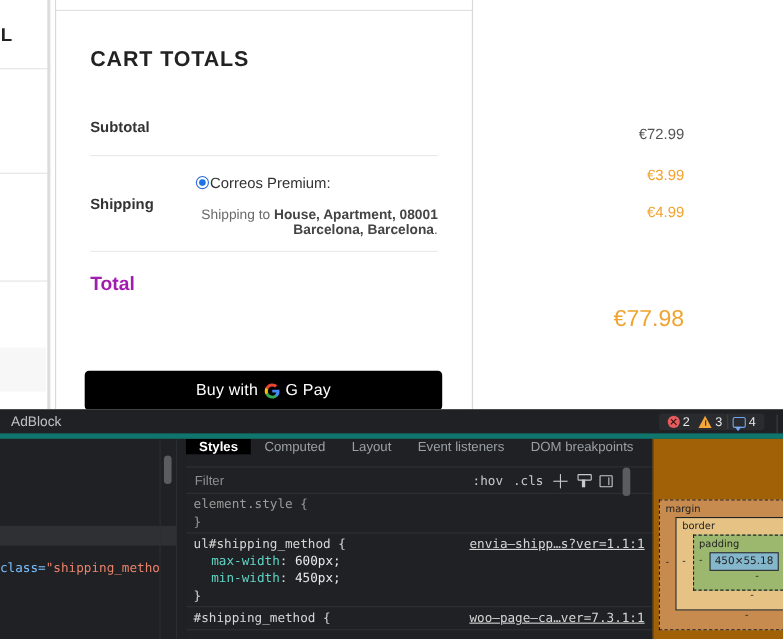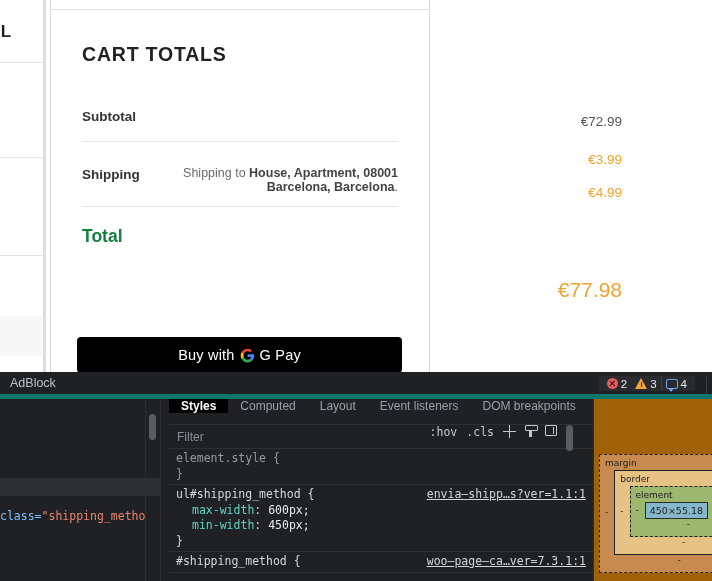--- a/index.html
+++ b/index.html
@@ -115,21 +115,21 @@
   .method-name { font-size: 13.5px; color: #333333; }
 
   .ship-to {
     margin-top: 11px; text-align: right;
     font-size: 12.5px; color: #6b6b6b;
   }
   .ship-to b { color: #444444; font-weight: 700; }
 
   
   .row-total { padding: 19px 0 20px 0; }
-  .row-total .row-label { font-size: 17.5px; font-weight: 700; color: #15803d; }
+  .row-total .row-label { font-size: 17.5px; font-weight: 700; color: #a21caf; }
 
   
   .amount {
     position: absolute;
     text-align: right;
     white-space: nowrap;
   }
   .amt-subtotal { right: 90px; top: 114px; font-size: 13.5px; color: #555555; }
   .amt-ship-1  { right: 90px; top: 152px; font-size: 13.5px; color: #f0a32e; }
   .amt-ship-2  { right: 90px; top: 185px; font-size: 13.5px; color: #f0a32e; }
@@ -282,21 +282,21 @@
     position: relative;
     height: 24px;
     border-bottom: 1px solid #2f3033;
     display: flex; align-items: center;
   }
   .filter-input {
     margin-left: 8px; font-size: 12px; color: #8b8f93;
   }
   .filter-tools {
     position: absolute; right: 36px; top: 0;
-    height: 24px; display: flex; align-items: flex-start; gap: 9px;
+    height: 24px; display: flex; align-items: center; gap: 9px;
     font-family: "DejaVu Sans Mono", monospace;
     font-size: 11.5px; color: #c6cace;
   }
   .ft-btn { cursor: pointer; }
   .ico-plus { position: relative; width: 13px; height: 13px; }
   .ico-plus::before, .ico-plus::after {
     content:""; position:absolute; background:#c6cace;
   }
   .ico-plus::before { left:0; top:6px; width:13px; height:1.4px; }
   .ico-plus::after  { left:5.8px; top:0; width:1.4px; height:13px; }
@@ -412,20 +412,24 @@
           <div class="trow row-subtotal">
             <span class="row-label">Subtotal</span>
           </div>
 
           <div class="trow row-shipping">
             <div class="ship-grid">
               <div class="ship-label-col">
                 <span class="row-label">Shipping</span>
               </div>
               <div class="ship-methods">
+                <div class="method">
+                  <span class="radio checked"></span>
+                  <span class="method-name">Correos Premium:</span>
+                </div>
                 <div class="ship-to">
                   <span>Shipping to </span><b>House, Apartment, 08001 Barcelona, Barcelona</b><span>.</span>
                 </div>
               </div>
             </div>
           </div>
 
           <div class="trow row-total">
             <span class="row-label">Total</span>
           </div>
@@ -546,21 +550,21 @@
               <div class="bm-border">
                 <div class="bm-row">
                   <span class="bm-name">border</span>
 
                 </div>
                 <div class="bm-mid">
                   <span class="bm-name">-</span>
                   <div style="flex:1">
                     <div class="bm-padding">
                       <div class="bm-row">
-                        <span class="bm-name">element</span>
+                        <span class="bm-name">padding</span>
                         <span class="bm-dash">-</span>
                       </div>
                       <div class="bm-mid">
                         <span class="bm-name">-</span>
                         <div class="bm-content">450×55.18</div>
                       </div>
                       <div class="bm-center">-</div>
                     </div>
                   </div>
                 </div>

